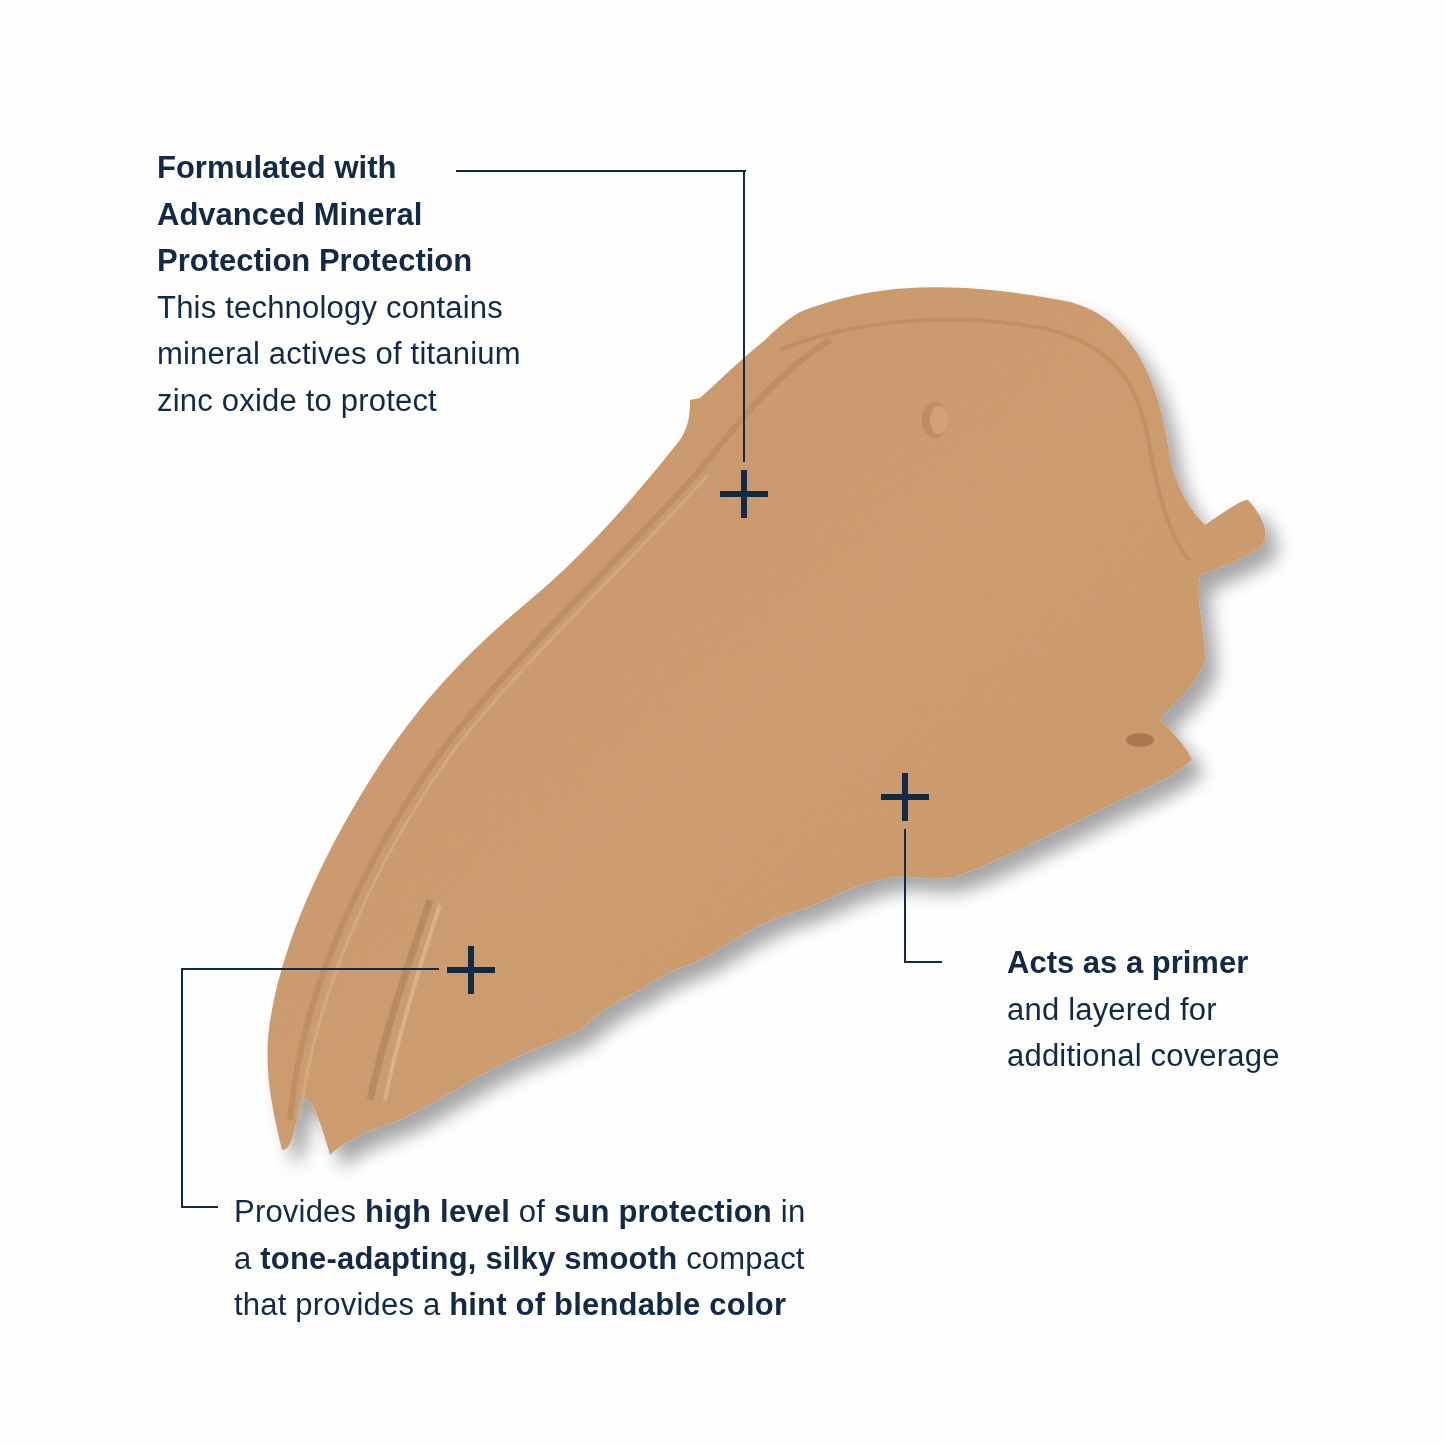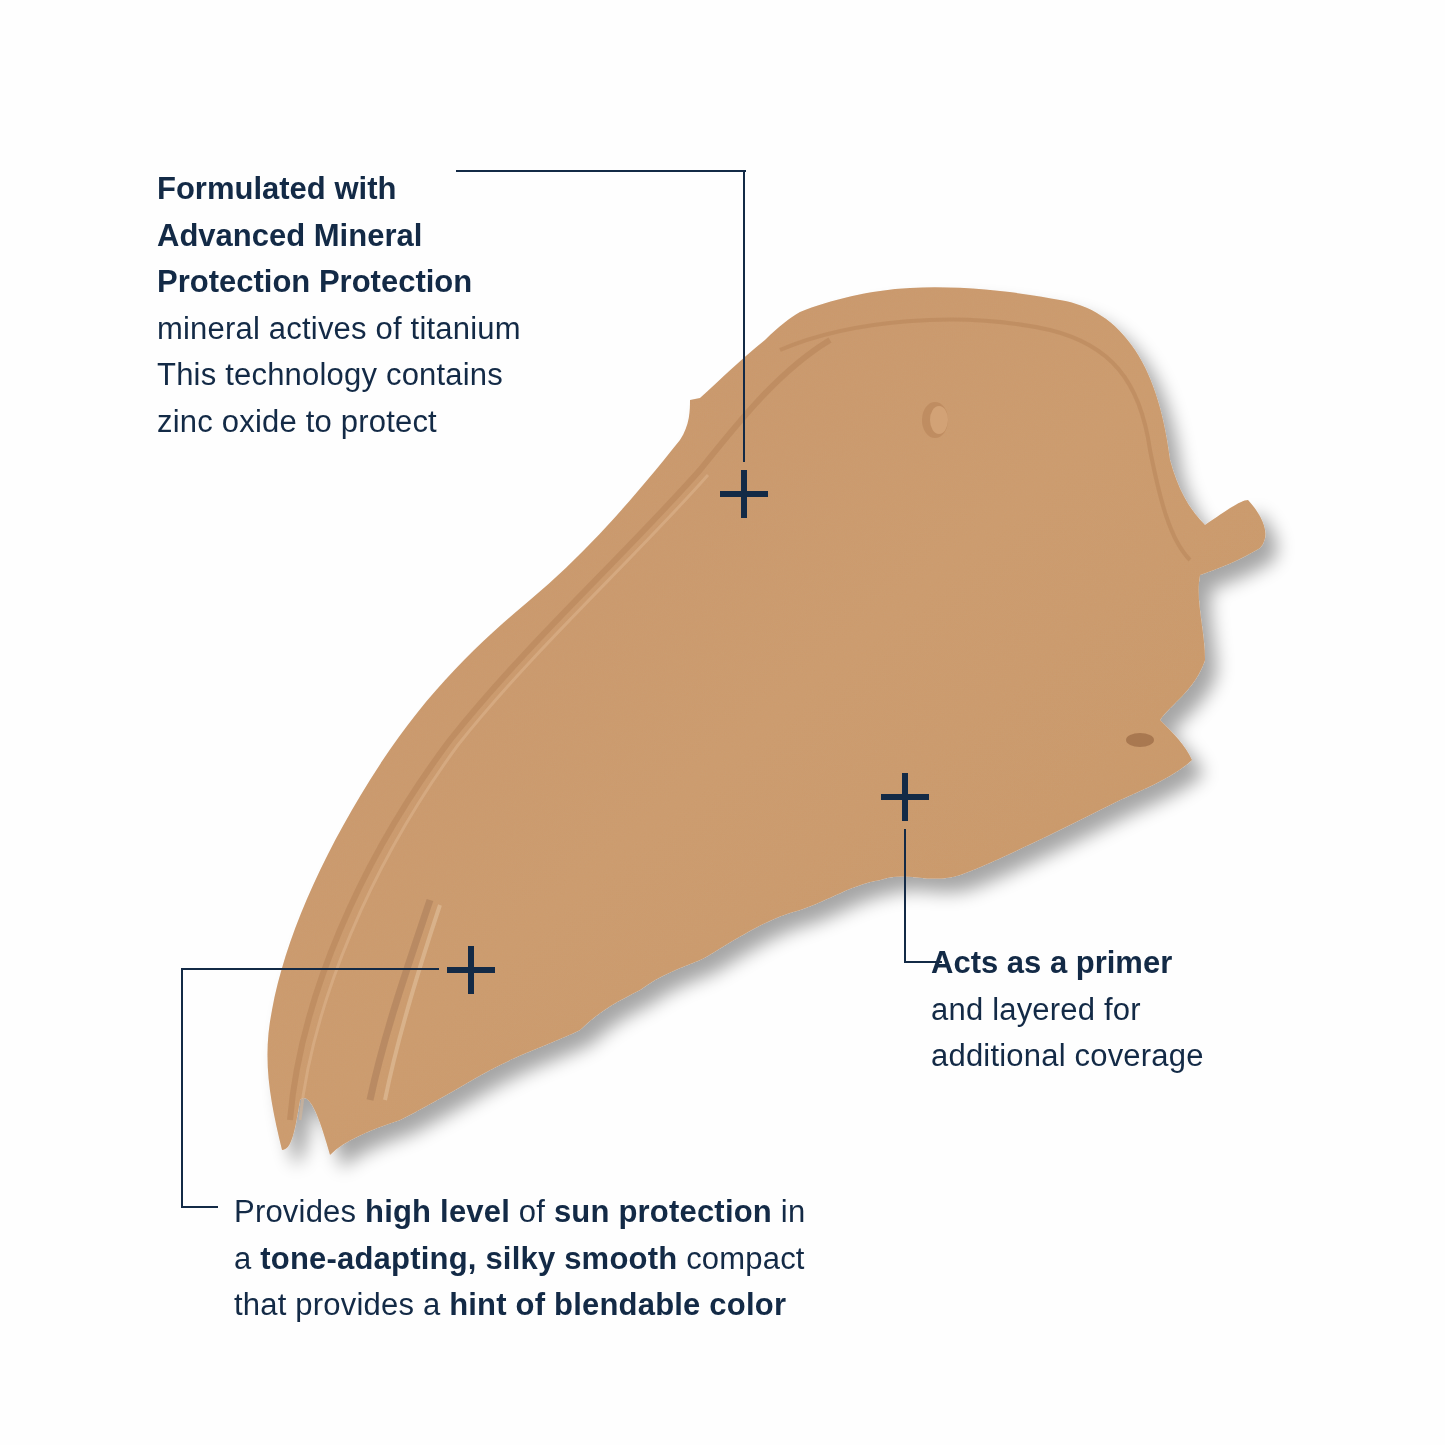--- a/index.html
+++ b/index.html
@@ -7,22 +7,22 @@
       width: 1445px; height: 1445px; position: relative; overflow: hidden;
       background: #fefefe;
       font-family: "Liberation Sans", "DejaVu Sans", sans-serif;
       color: #132a46;
     }
     .swatch { position: absolute; left: 0; top: 0; width: 1445px; height: 1445px; }
     .callout { position: absolute; font-size: 31px; line-height: 46.5px; color: #132a46; }
     .callout .title { font-weight: bold; display: block; }
     .callout .body { display: block; letter-spacing: 0.2px; }
     .callout b { font-weight: bold; }
-    .c1 { left: 157px; top: 145px; width: 470px; margin-top: 21px; }
-    .c2 { left: 931px; top: 940px; width: 400px; }
+    .c1 { left: 157px; top: 145px; width: 470px; }
+    .c2 { left: 1007px; top: 940px; width: 400px; }
     .c3 { left: 234px; top: 1189px; width: 720px; }
     .line { position: absolute; background: #132a46; }
     .plus { position: absolute; width: 48px; height: 48px; }
     .plus::before, .plus::after { content: ""; position: absolute; background: #132a46; }
     .plus::before { left: 0; top: 21px; width: 48px; height: 6px; }
     .plus::after { left: 21px; top: 0; width: 6px; height: 48px; }
   </style>
 </head>
 <body>
 
@@ -98,22 +98,22 @@
   <ellipse cx="935" cy="420" rx="13" ry="18" fill="#b88458" opacity="0.6"></ellipse>
   <ellipse cx="939" cy="420" rx="9" ry="14" fill="#d2a276"></ellipse>
 
   <ellipse cx="1140" cy="740" rx="14" ry="7" fill="#9a6a45" opacity="0.7"></ellipse>
 </svg>
 
 <div class="callout c1">
   <span class="title">Formulated with</span>
   <span class="title">Advanced Mineral</span>
   <span class="title">Protection Protection</span>
+  <span class="body">This technology contains</span>
   <span class="body">mineral actives of titanium</span>
-  <span class="body">This technology contains</span>
   <span class="body">zinc oxide to protect</span>
 </div>
 <div class="line" style="left:456px; top:170px; width:290px; height:2px;"></div>
 <div class="line" style="left:743px; top:170px; width:2px; height:292px;"></div>
 <div class="plus" style="left:720px; top:470px;"></div>
 
 <div class="plus" style="left:881px; top:773px;"></div>
 <div class="line" style="left:904px; top:829px; width:2px; height:134px;"></div>
 <div class="line" style="left:904px; top:961px; width:38px; height:2px;"></div>
 <div class="callout c2">

